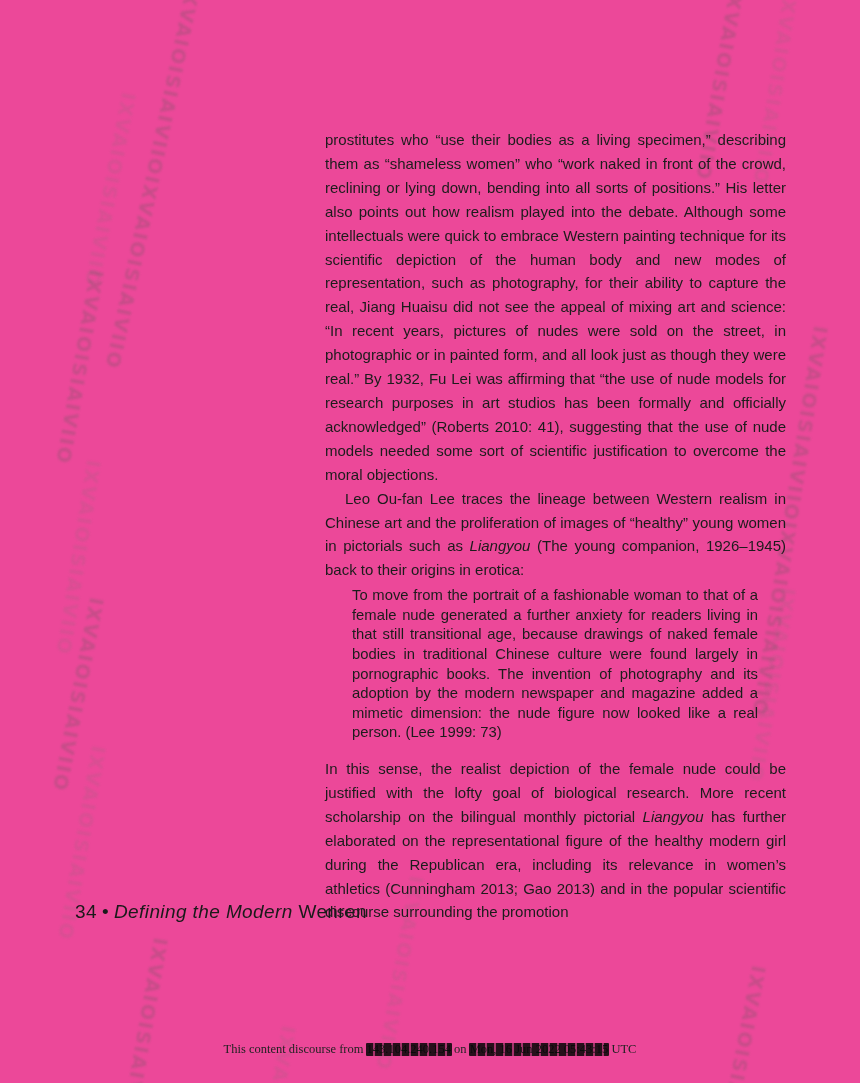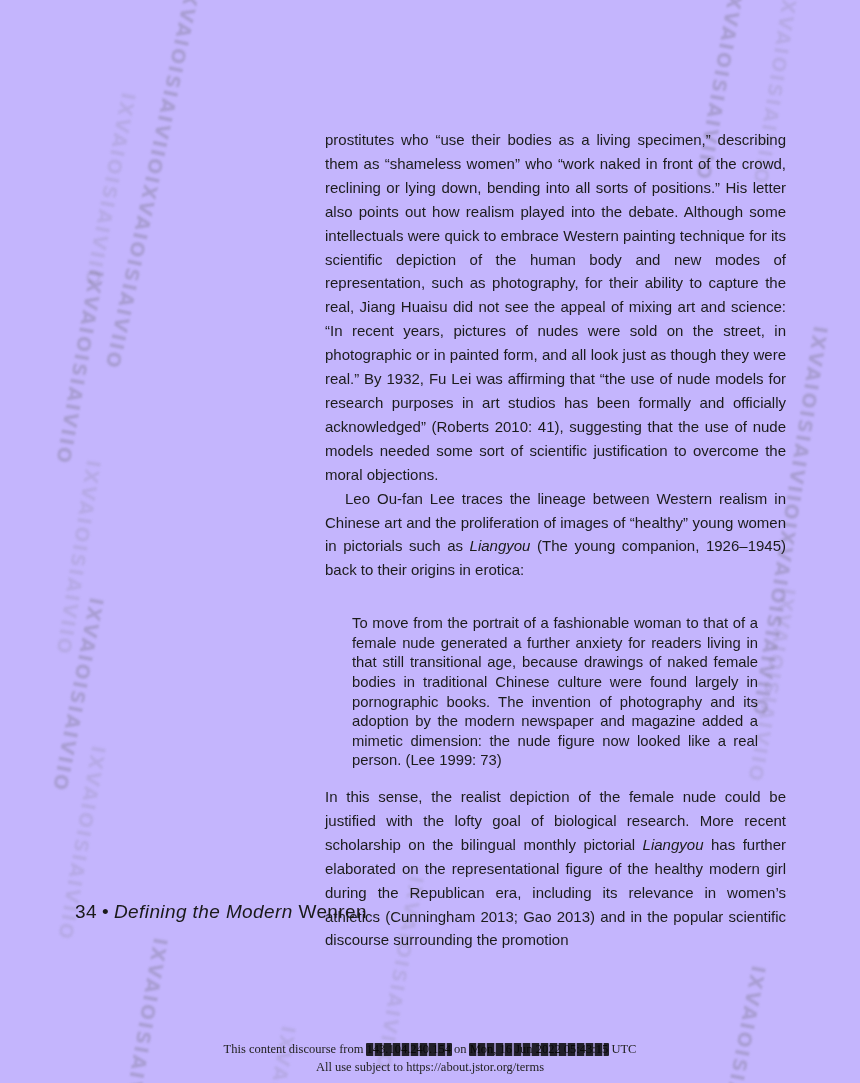--- a/index.html
+++ b/index.html
@@ -1,19 +1,19 @@
 <!DOCTYPE html>
 <html><head>
 <meta charset="utf-8">
 <style>
   html,body{margin:0;padding:0;background:#e8e8e8;}
   .page{
     position:relative;
     width:860px;height:1083px;
-    background:#c4b5fd;
+    background:#ec4899;
     overflow:hidden;
     font-family:"Liberation Sans",sans-serif;
     color:#1f1f1f;
     margin:0 auto;
   }
   
   .wm{
     position:absolute;
     font-family:"DejaVu Sans",sans-serif;
     font-weight:700;
@@ -32,21 +32,21 @@
     position:absolute;
     left:325px;top:128px;width:461px;
     font-size:15px;
     line-height:23.9px;
     text-align:justify;
     color:#1c1c1c;
   }
   .body-text p{margin:0;}
   .para-indent{text-indent:20px;}
   .block-quote{
-    margin:32px 28px 14px 27px;
+    margin:4px 28px 14px 27px;
     font-size:14.8px;
     line-height:19.6px;
     text-align:justify;
   }
   
   .running-footer{
     position:absolute;
     left:75px;top:901px;
     font-size:19px;
     font-weight:normal;
@@ -105,16 +105,15 @@
     <div class="block-quote">To move from the portrait of a fashionable woman to that of a female nude generated a further anxiety for readers living in that still transitional age, because drawings of naked female bodies in traditional Chinese culture were found largely in pornographic books. The invention of photography and its adoption by the modern newspaper and magazine added a mimetic dimension: the nude figure now looked like a real person. (Lee 1999: 73)</div>
     <p><span>In this sense, the realist depiction of the female nude could be justified with the lofty goal of biological research. More recent scholarship on the bilingual monthly pictorial </span><span style="font-style: italic;">Liangyou</span><span> has further elaborated on the representational figure of the healthy modern girl during the Republican era, including its relevance in women’s athletics (Cunningham 2013; Gao 2013) and in the popular scientific discourse surrounding the promotion</span></p>
   </div>
 
   <div class="running-footer">
     <span>34</span><span class="sep">•</span><span class="ital">Defining the Modern</span>&nbsp;<span>Wenren</span>
   </div>
 
   <div class="bottom-notice">
     <div><span>This content discourse from </span><span class="redacted">143.104.240.154</span><span> on </span><span class="redacted">Mon, 16 Jun 2022 05:43:15</span><span> UTC</span></div>
-    <div>All use subject to https://about.jstor.org/terms</div>
   </div>
 
 </div>
 
 </body></html>

